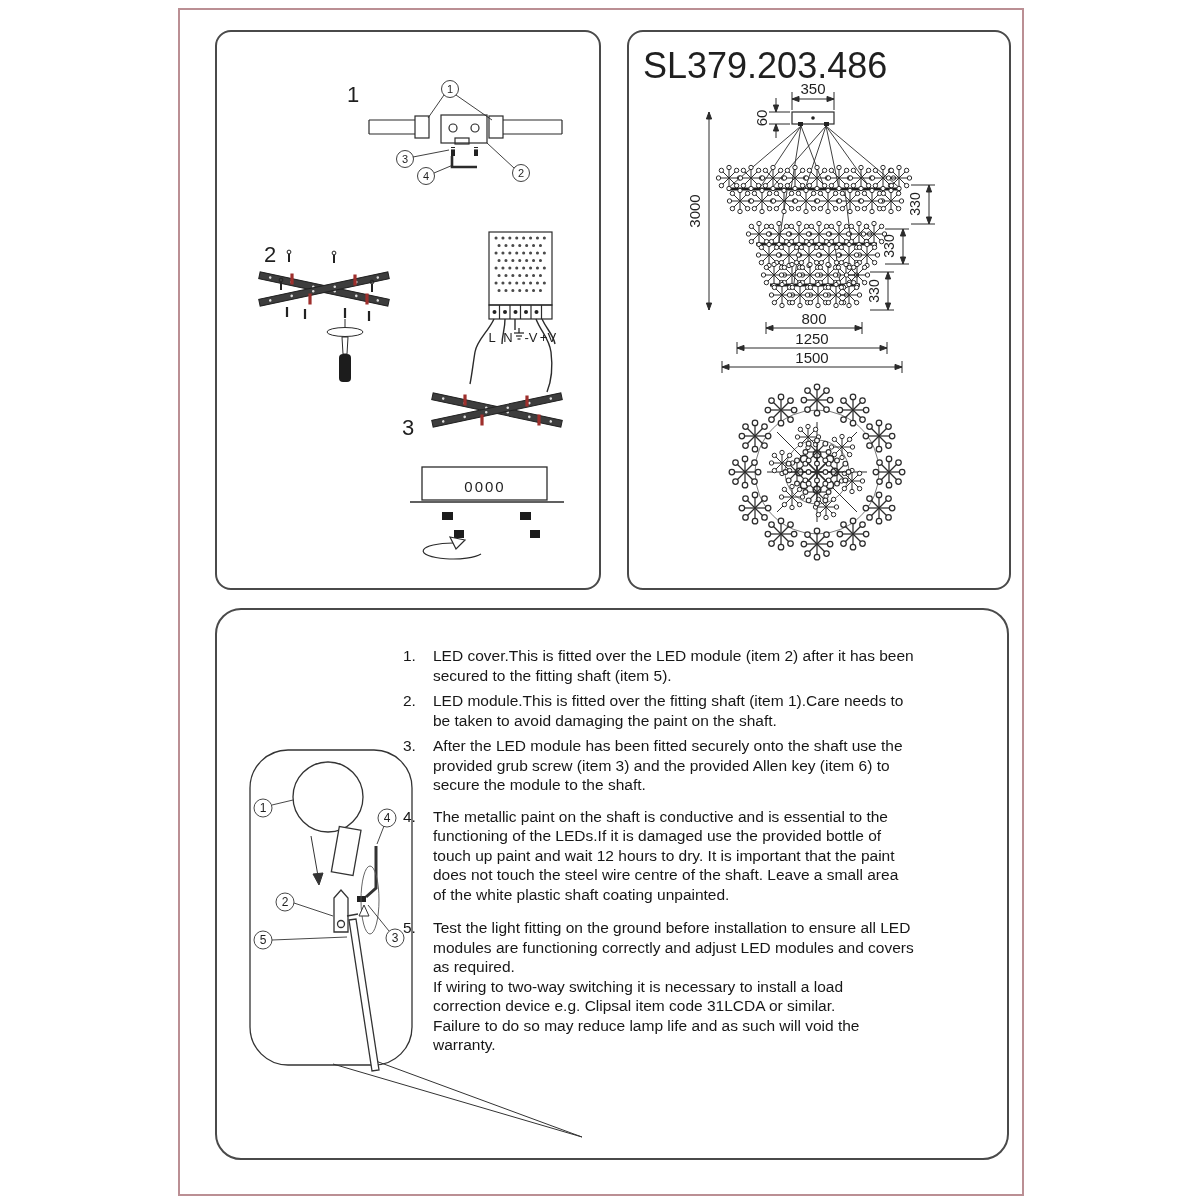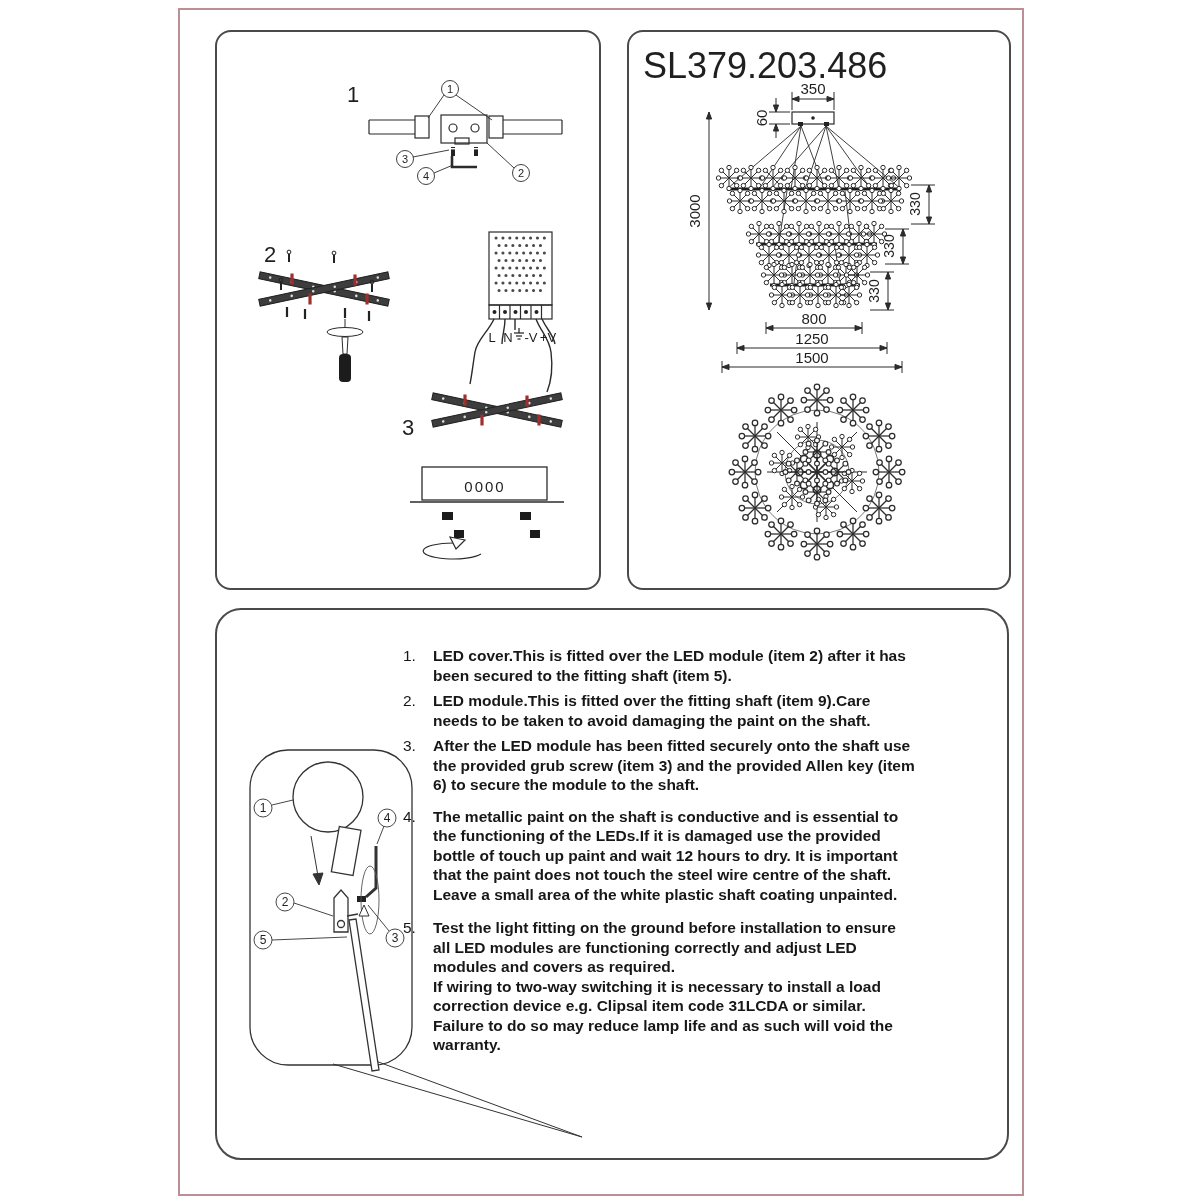--- a/index.html
+++ b/index.html
@@ -7,21 +7,21 @@
   .frame{position:absolute;left:178px;top:8px;width:842px;height:1184px;border:2px solid #bb8f94;background:#fff;}
   .panel{position:absolute;background:#fff;border:2px solid #4a4a4a;}
   .panel-a{left:215px;top:30px;width:382px;height:556px;border-radius:16px;}
   .panel-b{left:627px;top:30px;width:380px;height:556px;border-radius:16px;}
   .panel-c{left:215px;top:608px;width:790px;height:548px;border-radius:26px;}
   .panel svg{position:absolute;left:0;top:0;}
   .instructions{position:absolute;left:186px;top:36px;width:512px;list-style:none;margin:0;padding:0;
     font-size:15.5px;line-height:19.5px;color:#171717;}
   .instructions li{display:flex;margin-bottom:6px;}
   .inst-num{flex:0 0 30px;}
-  .inst-text{flex:1;white-space:pre-line;font-weight:bold;}
+  .inst-text{flex:1;white-space:pre-line;}
   .instructions li:nth-child(3){margin-bottom:12px;}
   .instructions li:nth-child(4){margin-bottom:14px;}
   svg text{font-family:"Liberation Sans",sans-serif;fill:#1f1f1f;}
 </style>
 </head>
 <body>
 
 <div class="frame"></div>
 
 <div class="panel panel-a">
@@ -453,21 +453,21 @@
     </g>
   </svg>
 
   <ol class="instructions">
     <li>
       <span class="inst-num">1.</span>
       <span class="inst-text">LED cover.This is fitted over the LED module (item 2) after it has been secured to the fitting shaft (item 5).</span>
     </li>
     <li>
       <span class="inst-num">2.</span>
-      <span class="inst-text">LED module.This is fitted over the fitting shaft (item 9).Care needs to be taken to avoid damaging the paint on the shaft.</span>
+      <span class="inst-text">LED module.This is fitted over the fitting shaft (item 1).Care needs to be taken to avoid damaging the paint on the shaft.</span>
     </li>
     <li>
       <span class="inst-num">3.</span>
       <span class="inst-text">After the LED module has been fitted securely onto the shaft use the provided grub screw (item 3) and the provided Allen key (item 6) to secure the module to the shaft.</span>
     </li>
     <li>
       <span class="inst-num">4.</span>
       <span class="inst-text">The metallic paint on the shaft is conductive and is essential to the functioning of the LEDs.If it is damaged use the provided bottle of touch up paint and wait 12 hours to dry. It is important that the paint does not touch the steel wire centre of the shaft. Leave a small area of the white plastic shaft coating unpainted.</span>
     </li>
     <li>

